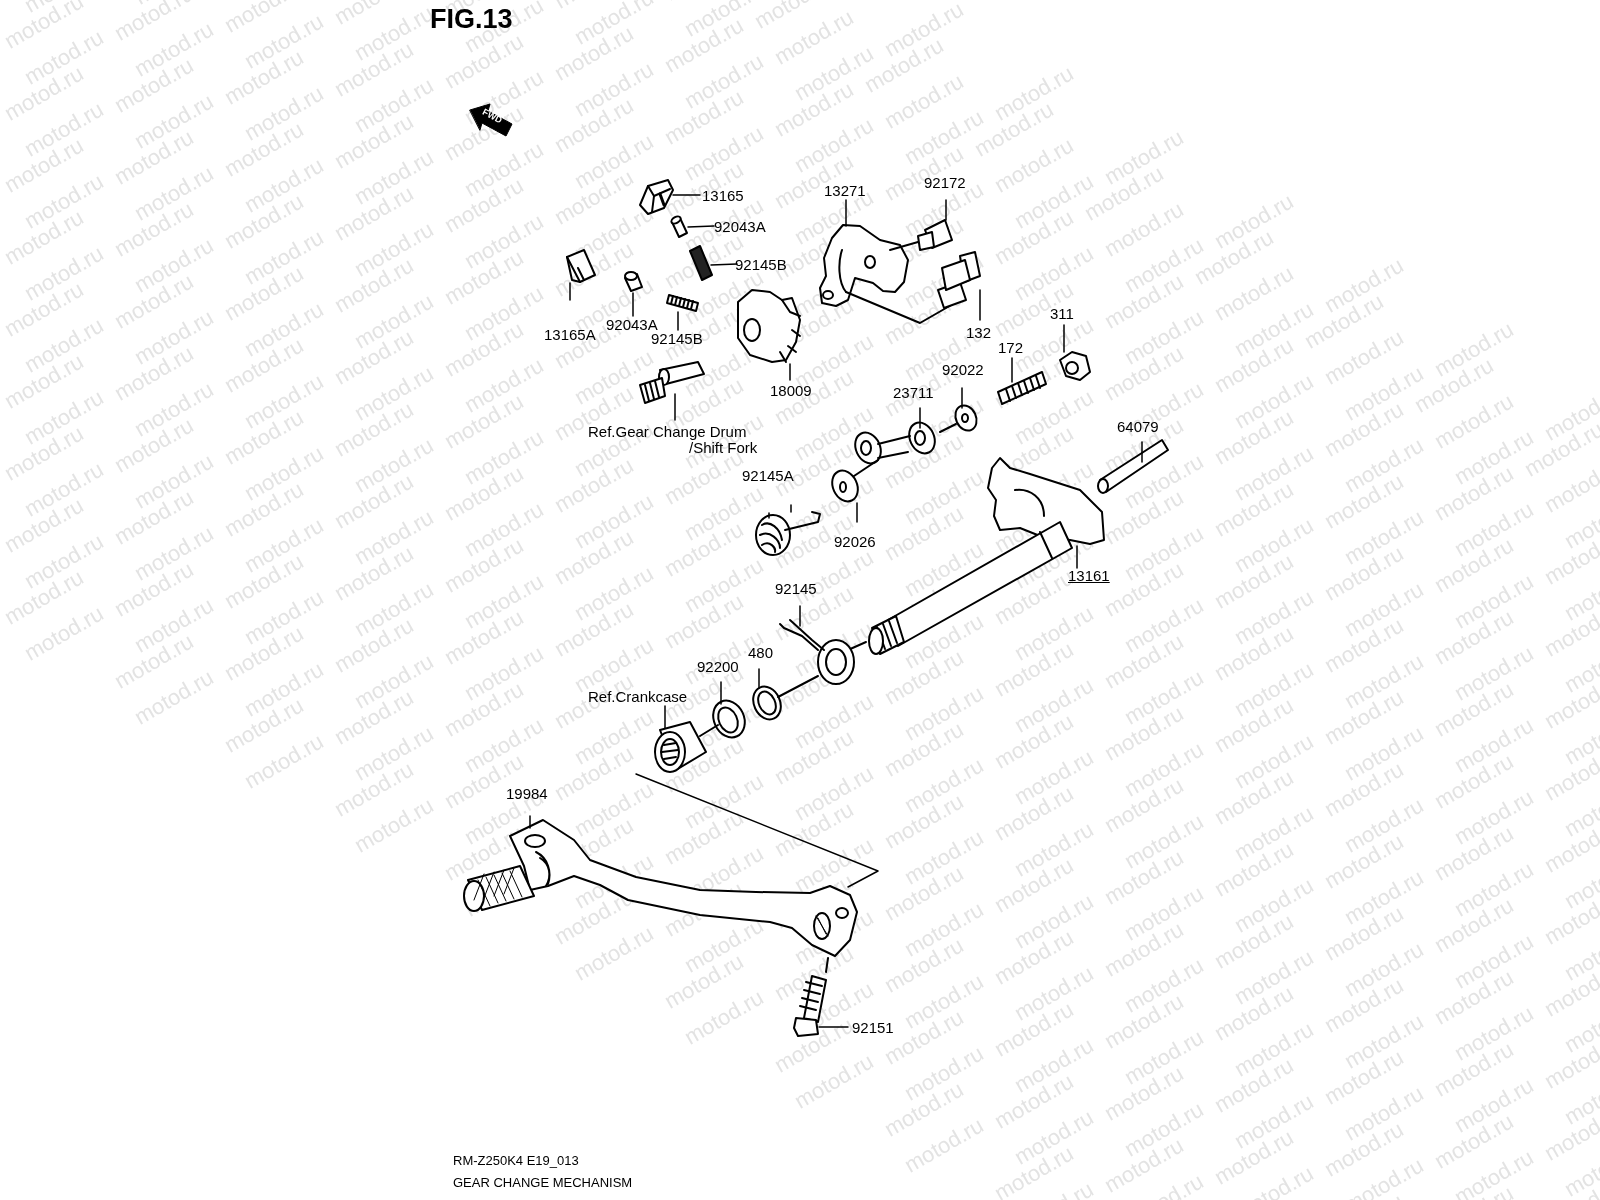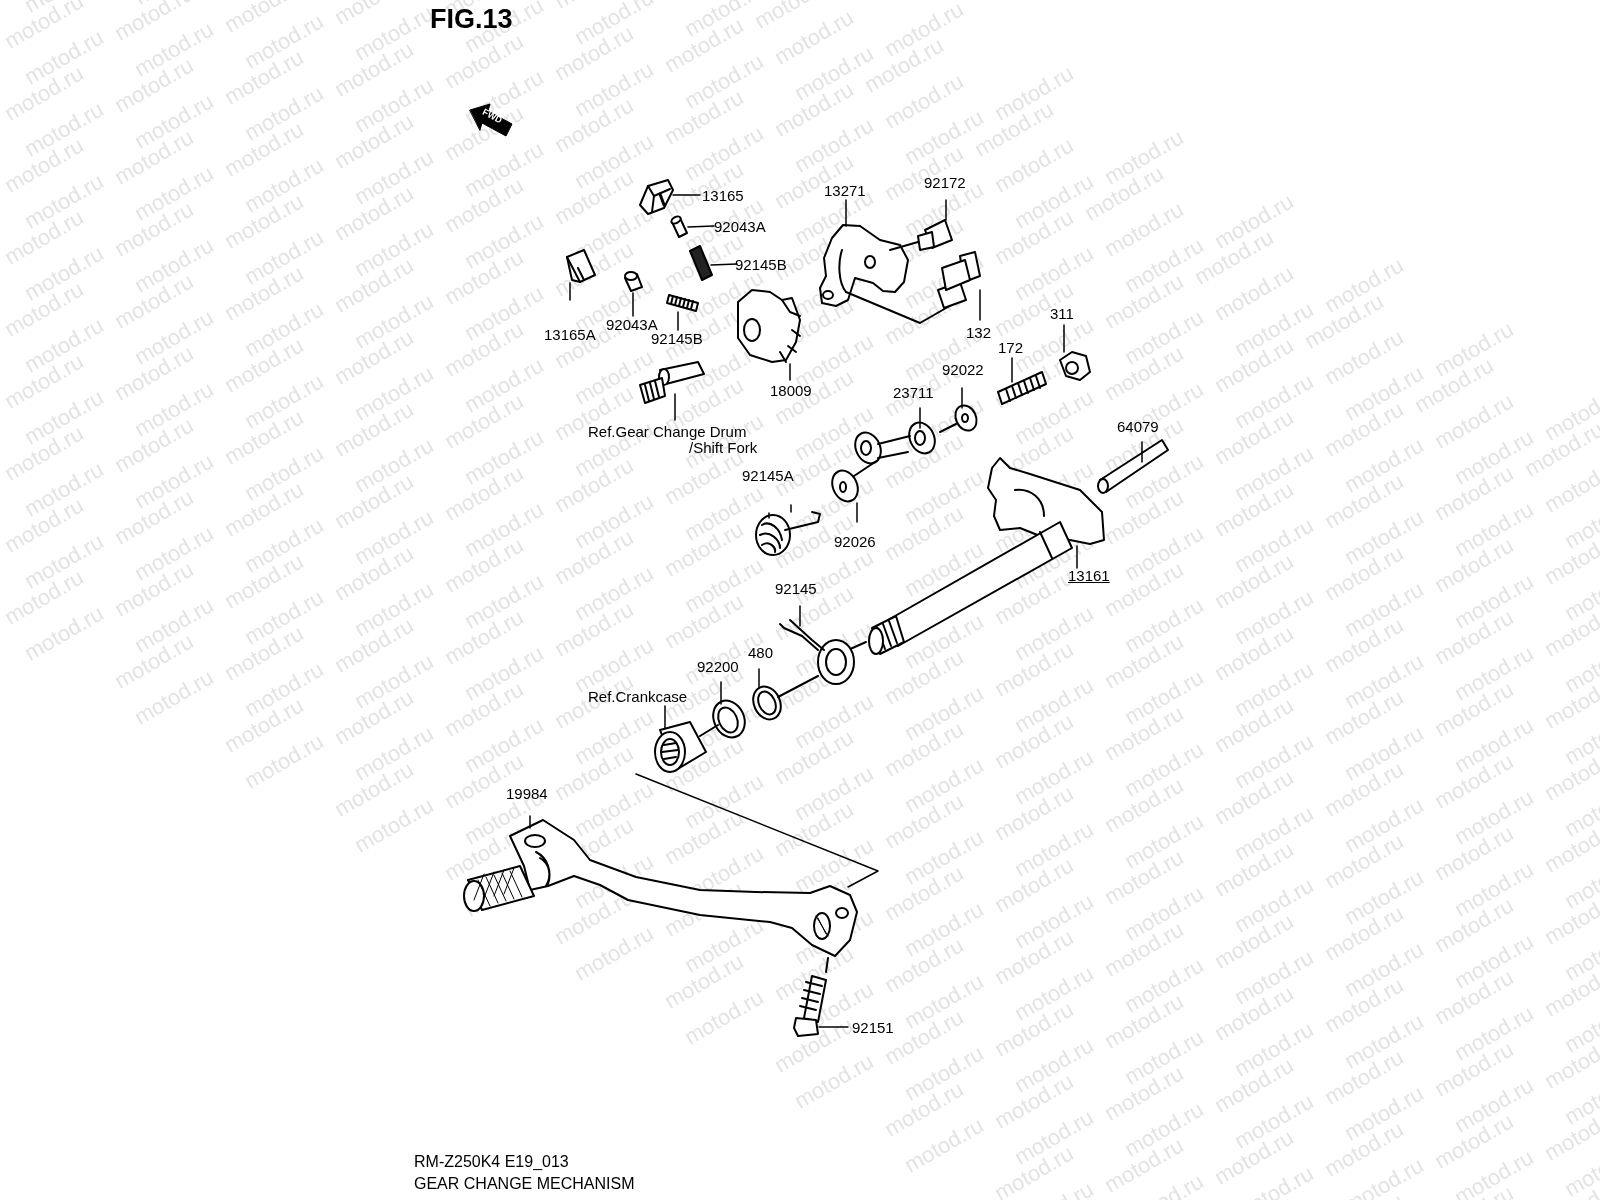--- a/index.html
+++ b/index.html
@@ -4,21 +4,21 @@
 <style>
   html, body { margin:0; padding:0; background:#ffffff; }
   body { width:1600px; height:1200px; position:relative; overflow:hidden;
          font-family:"Liberation Sans", sans-serif; color:#000; }
   #wm { position:absolute; left:0; top:0; width:1600px; height:1200px; overflow:hidden; pointer-events:none; }
   .wm-text { position:absolute; font-family:"Liberation Sans", sans-serif; font-size:22px; color:#e3e3e3;
              transform:rotate(-30deg); transform-origin:left top; white-space:nowrap; }
   #art { position:absolute; left:0; top:0; }
   .lbl { position:absolute; font-size:15px; line-height:16px; white-space:nowrap; color:#000; }
   .fig-title { position:absolute; left:430px; top:4px; font-size:27px; font-weight:bold; }
-  .footer { position:absolute; left:414px; font-size:16px; }
+  .footer { position:absolute; left:453px; font-size:13px; }
 </style>
 </head>
 <body>
 
 <div id="wm">
     <span class="wm-text" style="left: 880px; top: 40px;">motod.ru</span>
     <span class="wm-text" style="left: 990px; top: 104px;">motod.ru</span>
     <span class="wm-text" style="left: 1100px; top: 168px;">motod.ru</span>
     <span class="wm-text" style="left: 1210px; top: 232px;">motod.ru</span>
     <span class="wm-text" style="left: 1320px; top: 296px;">motod.ru</span>

